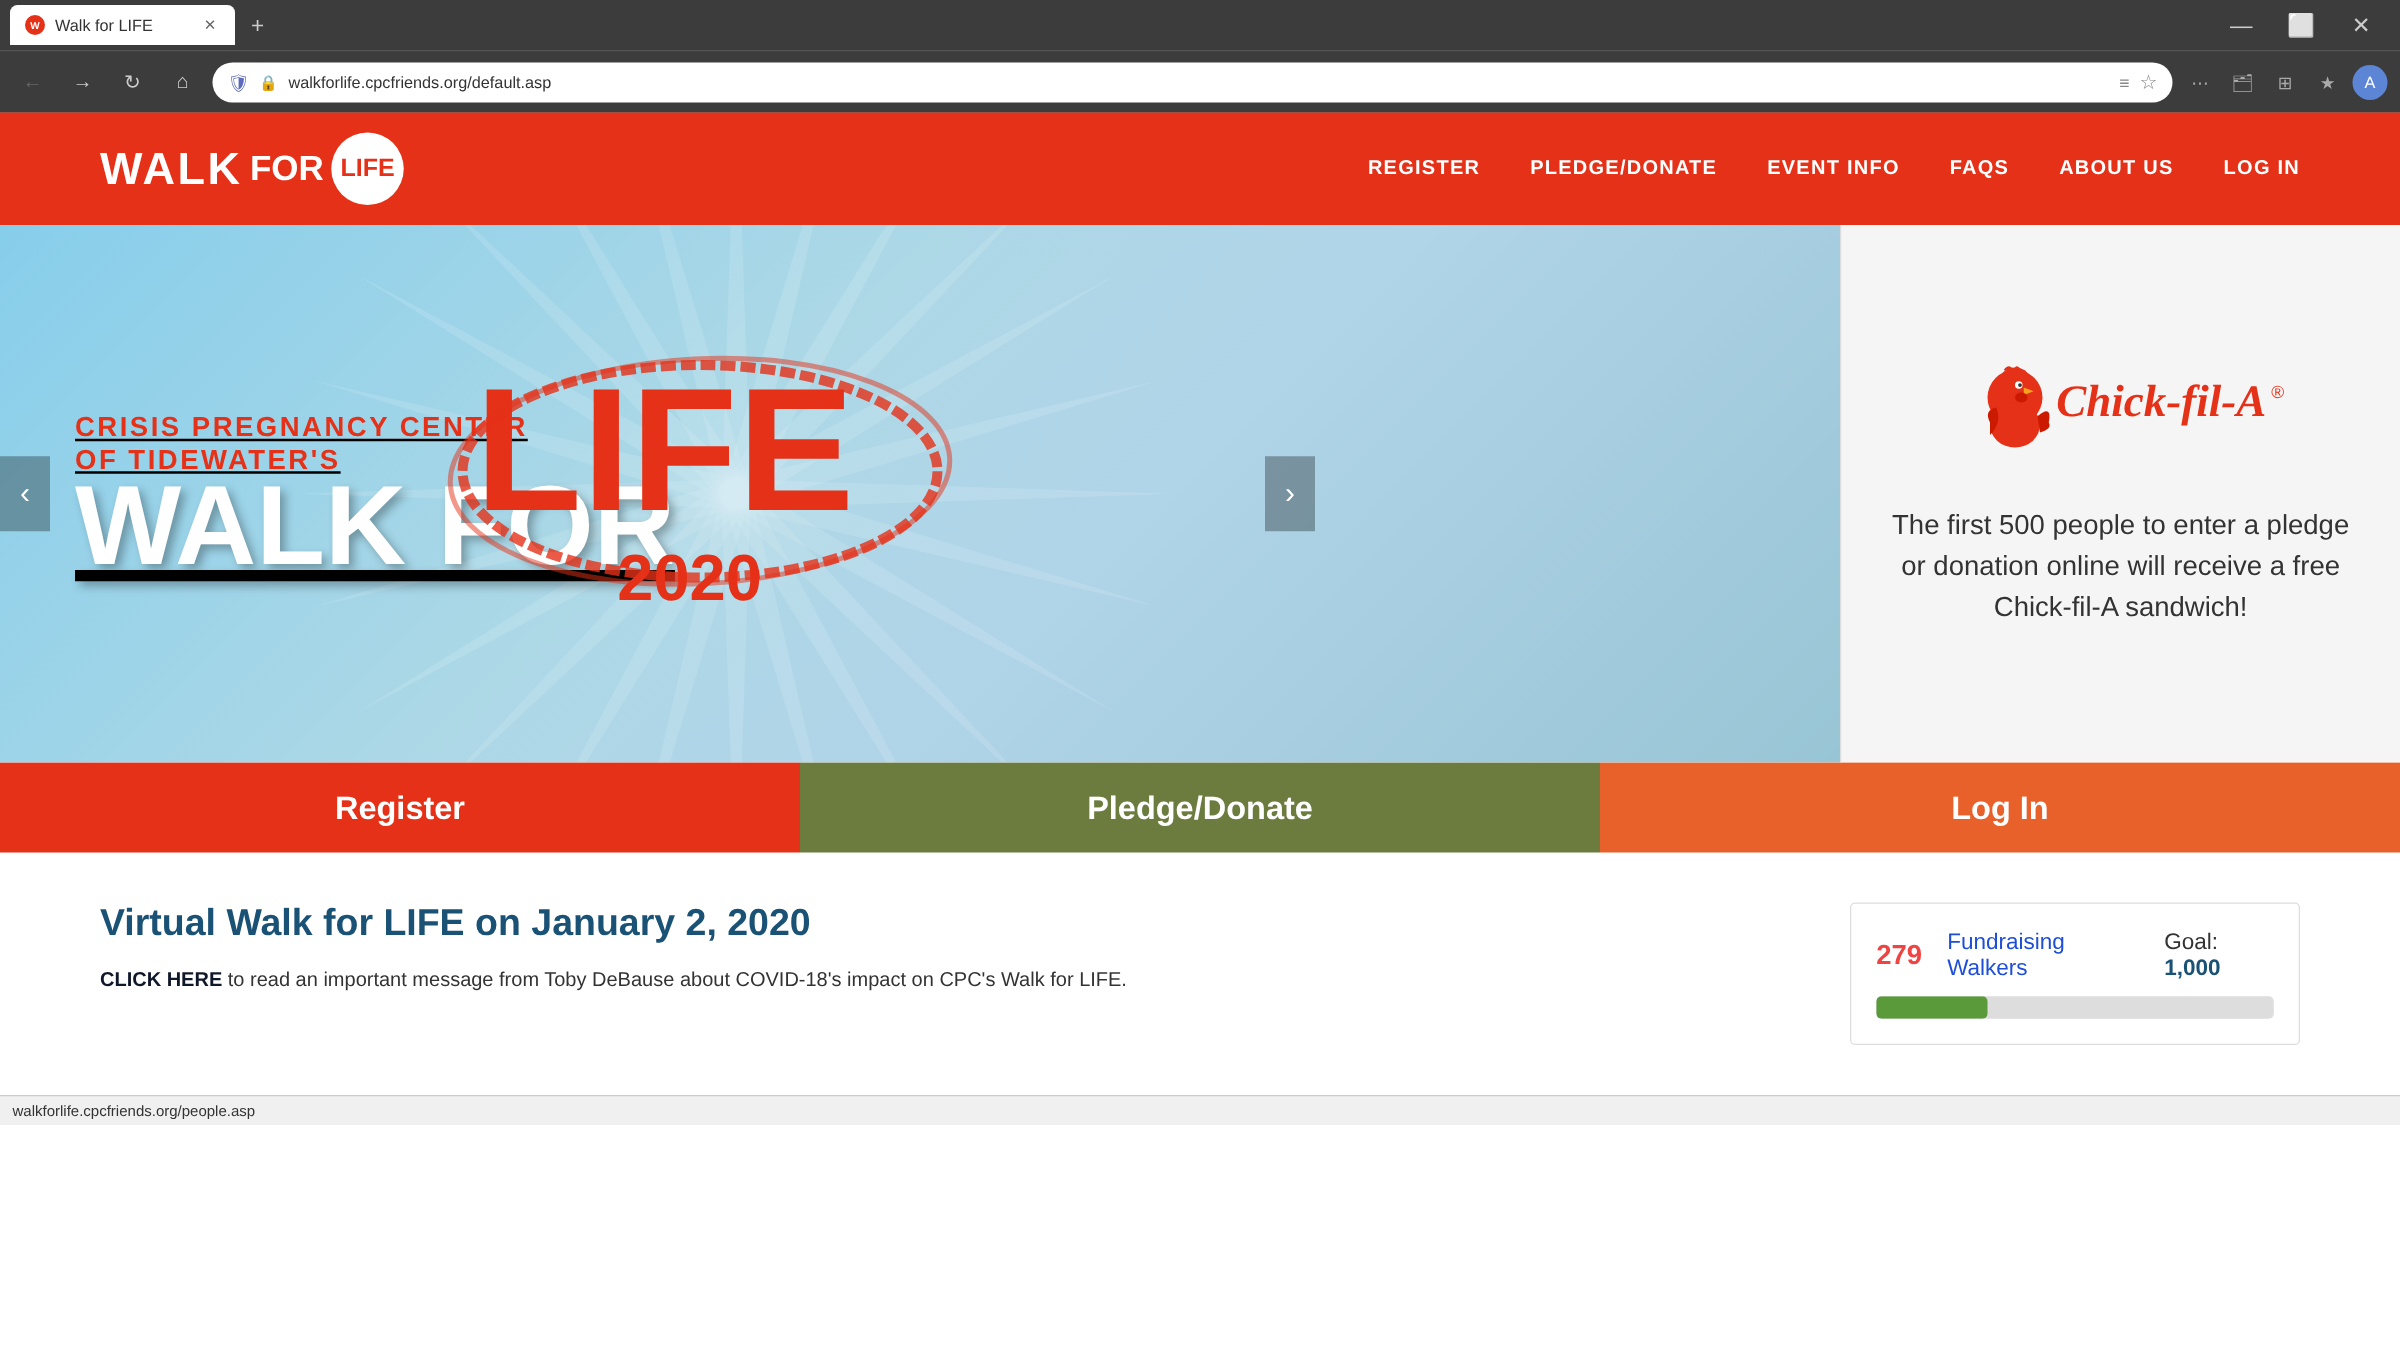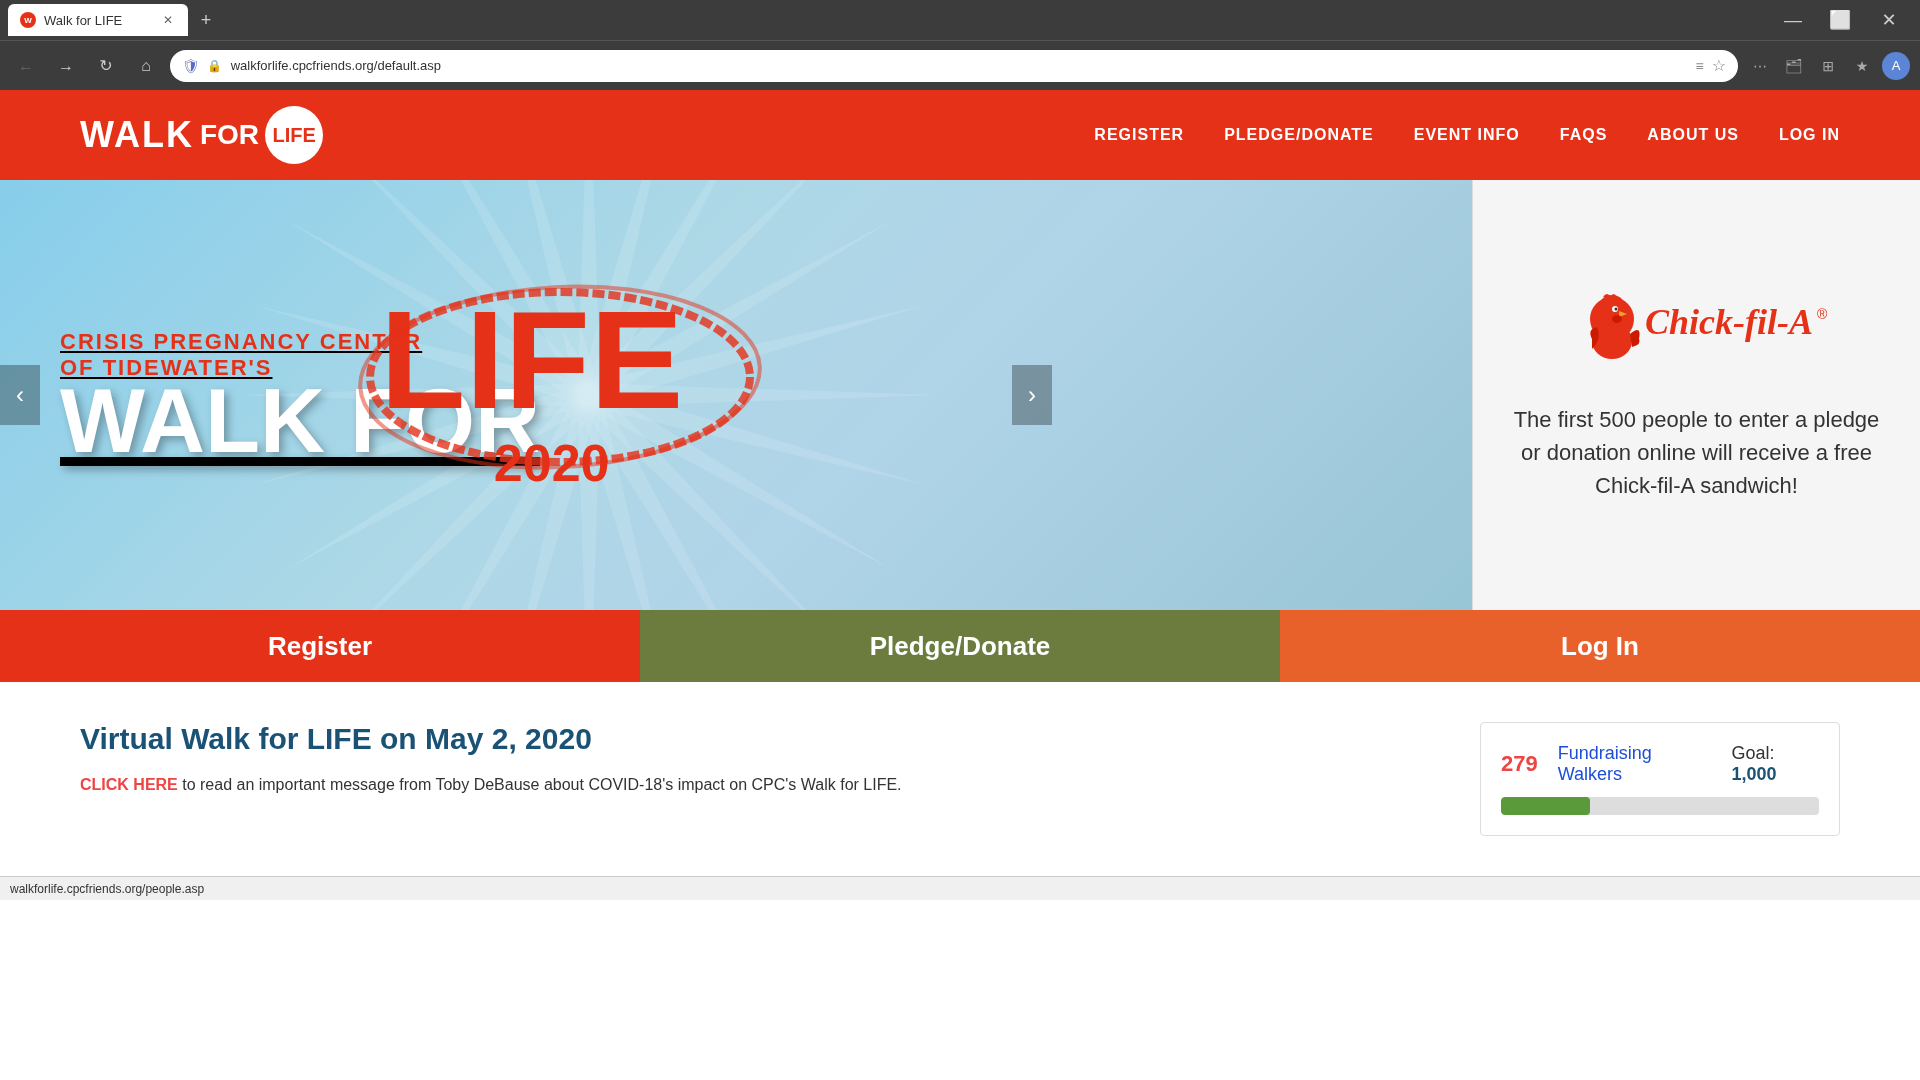--- a/index.html
+++ b/index.html
@@ -61,21 +61,21 @@
     .cta-buttons { display: flex; width: 100%; }
     .cta-btn { flex: 1; height: 72px; display: flex; align-items: center; justify-content: center; font-size: 26px; font-weight: 600; color: #fff; cursor: pointer; border: none; text-decoration: none; }
     .cta-btn-register { background: #e53118; }
     .cta-btn-pledge { background: #6b7c3e; }
     .cta-btn-login { background: #e8602a; }
 
     
     .main-content { padding: 40px 80px; display: flex; gap: 40px; }
     .main-left { flex: 1; }
     .virtual-walk-title { color: #1a5276; font-size: 30px; font-weight: 700; margin-bottom: 16px; }
-    .click-here { color: #ef4444; font-weight: 700; cursor: pointer; }
+    .click-here { color: #0f172a; font-weight: 700; cursor: pointer; }
     .main-text { color: #333; font-size: 16px; line-height: 1.6; }
 
     .stats-box { width: 360px; background: #fff; border: 1px solid #ddd; border-radius: 4px; padding: 20px; }
     .stats-row { display: flex; align-items: center; gap: 20px; margin-bottom: 12px; }
     .walkers-count { color: #ef4444; font-size: 22px; font-weight: 700; }
     .walkers-label { color: #1d4ed8; font-size: 18px; }
     .goal-text { color: #333; font-size: 18px; }
     .progress-bar-bg { background: #ddd; height: 18px; border-radius: 4px; overflow: hidden; }
     .progress-bar-fill { background: #5a9a3a; height: 100%; border-radius: 4px; }
 
@@ -239,21 +239,21 @@
 </div>
 
 <div class="cta-buttons">
   <button class="cta-btn cta-btn-register">Register</button>
   <button class="cta-btn cta-btn-pledge">Pledge/Donate</button>
   <button class="cta-btn cta-btn-login">Log In</button>
 </div>
 
 <div class="main-content">
   <div class="main-left">
-    <div class="virtual-walk-title">Virtual Walk for LIFE on May 2, 2020</div>
+    <div class="virtual-walk-title">Virtual Walk for LIFE on January 2, 2020</div>
     <div class="main-text">
       <span class="click-here">CLICK HERE</span>
       <span> to read an important message from Toby DeBause about COVID-18's impact on CPC's Walk for LIFE.</span>
     </div>
   </div>
   <div class="stats-box">
     <div class="stats-row">
       <span class="walkers-count">279</span>
       <span class="walkers-label">Fundraising Walkers</span>
       <span class="goal-text">

